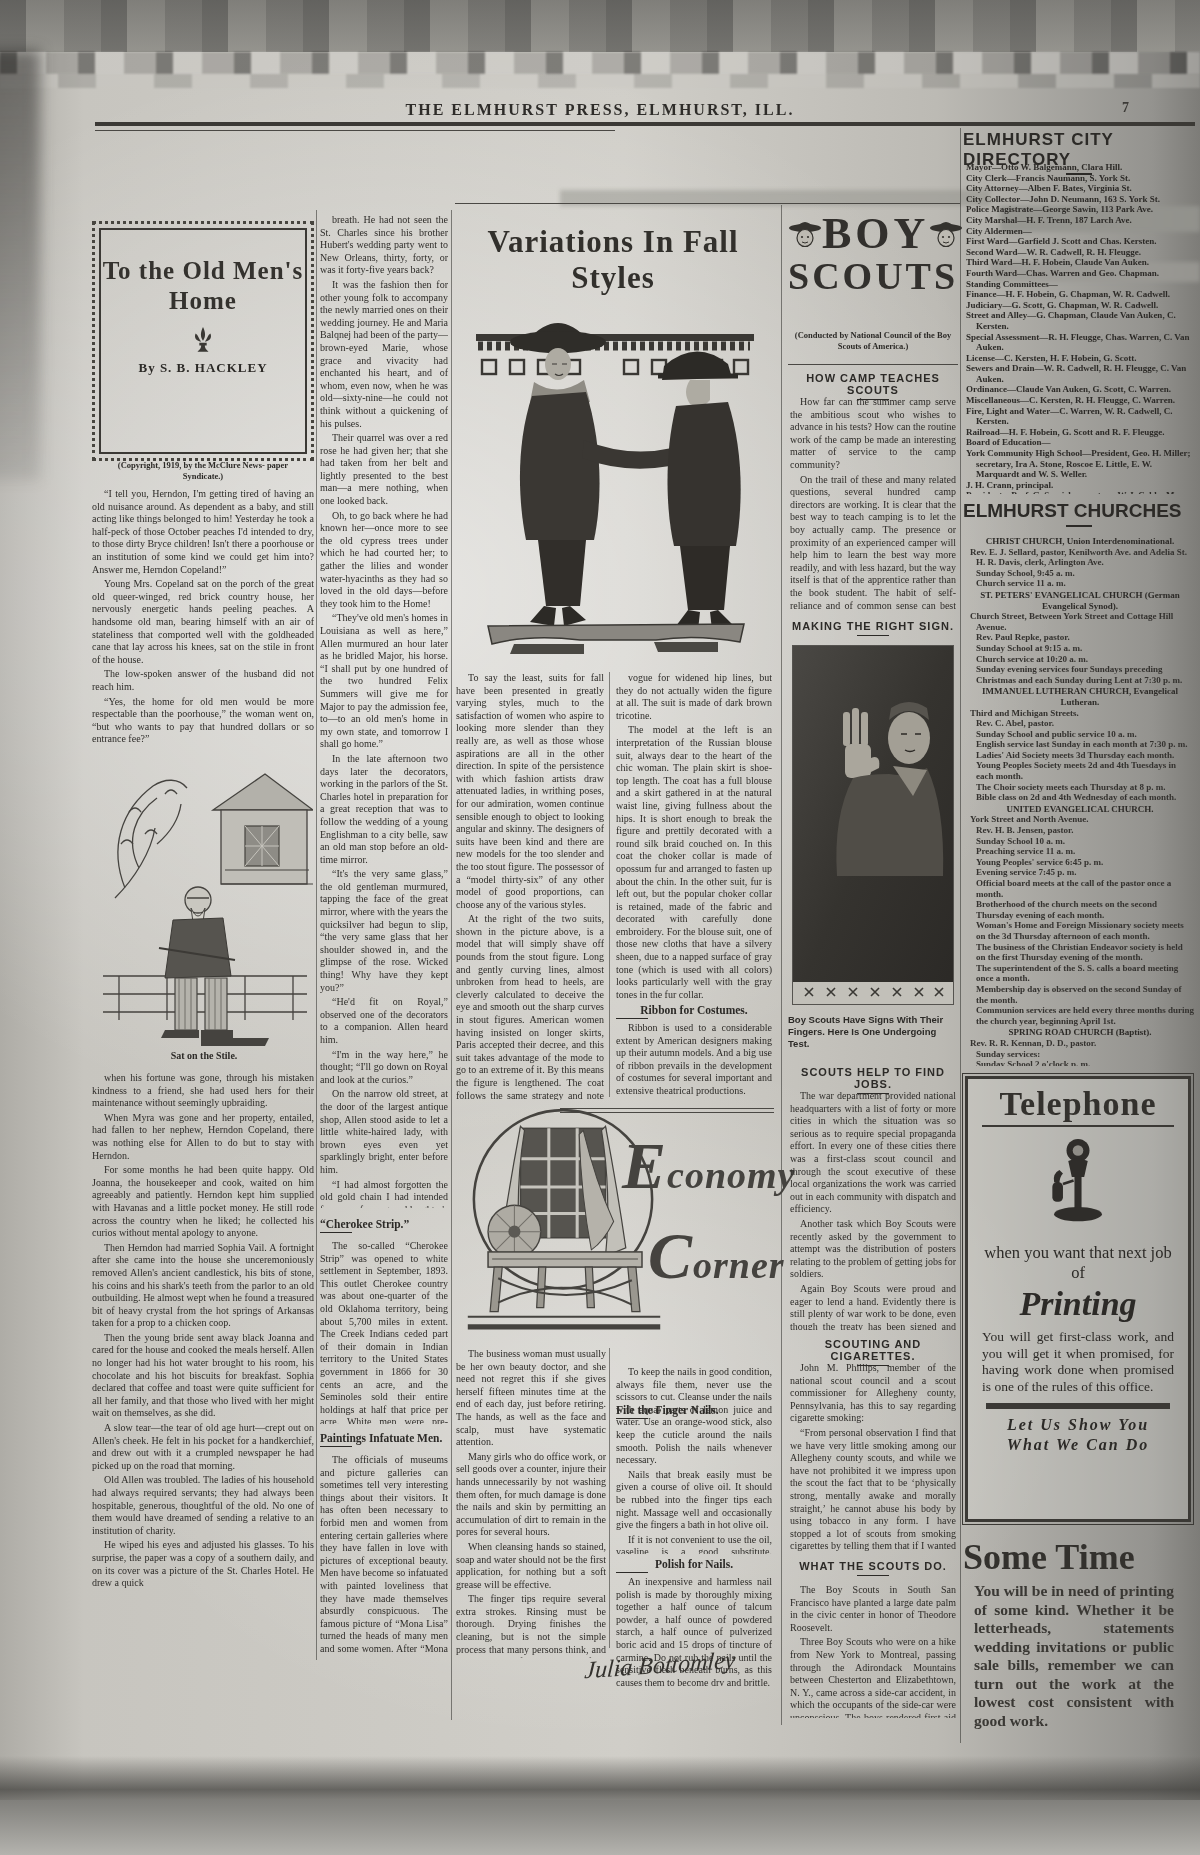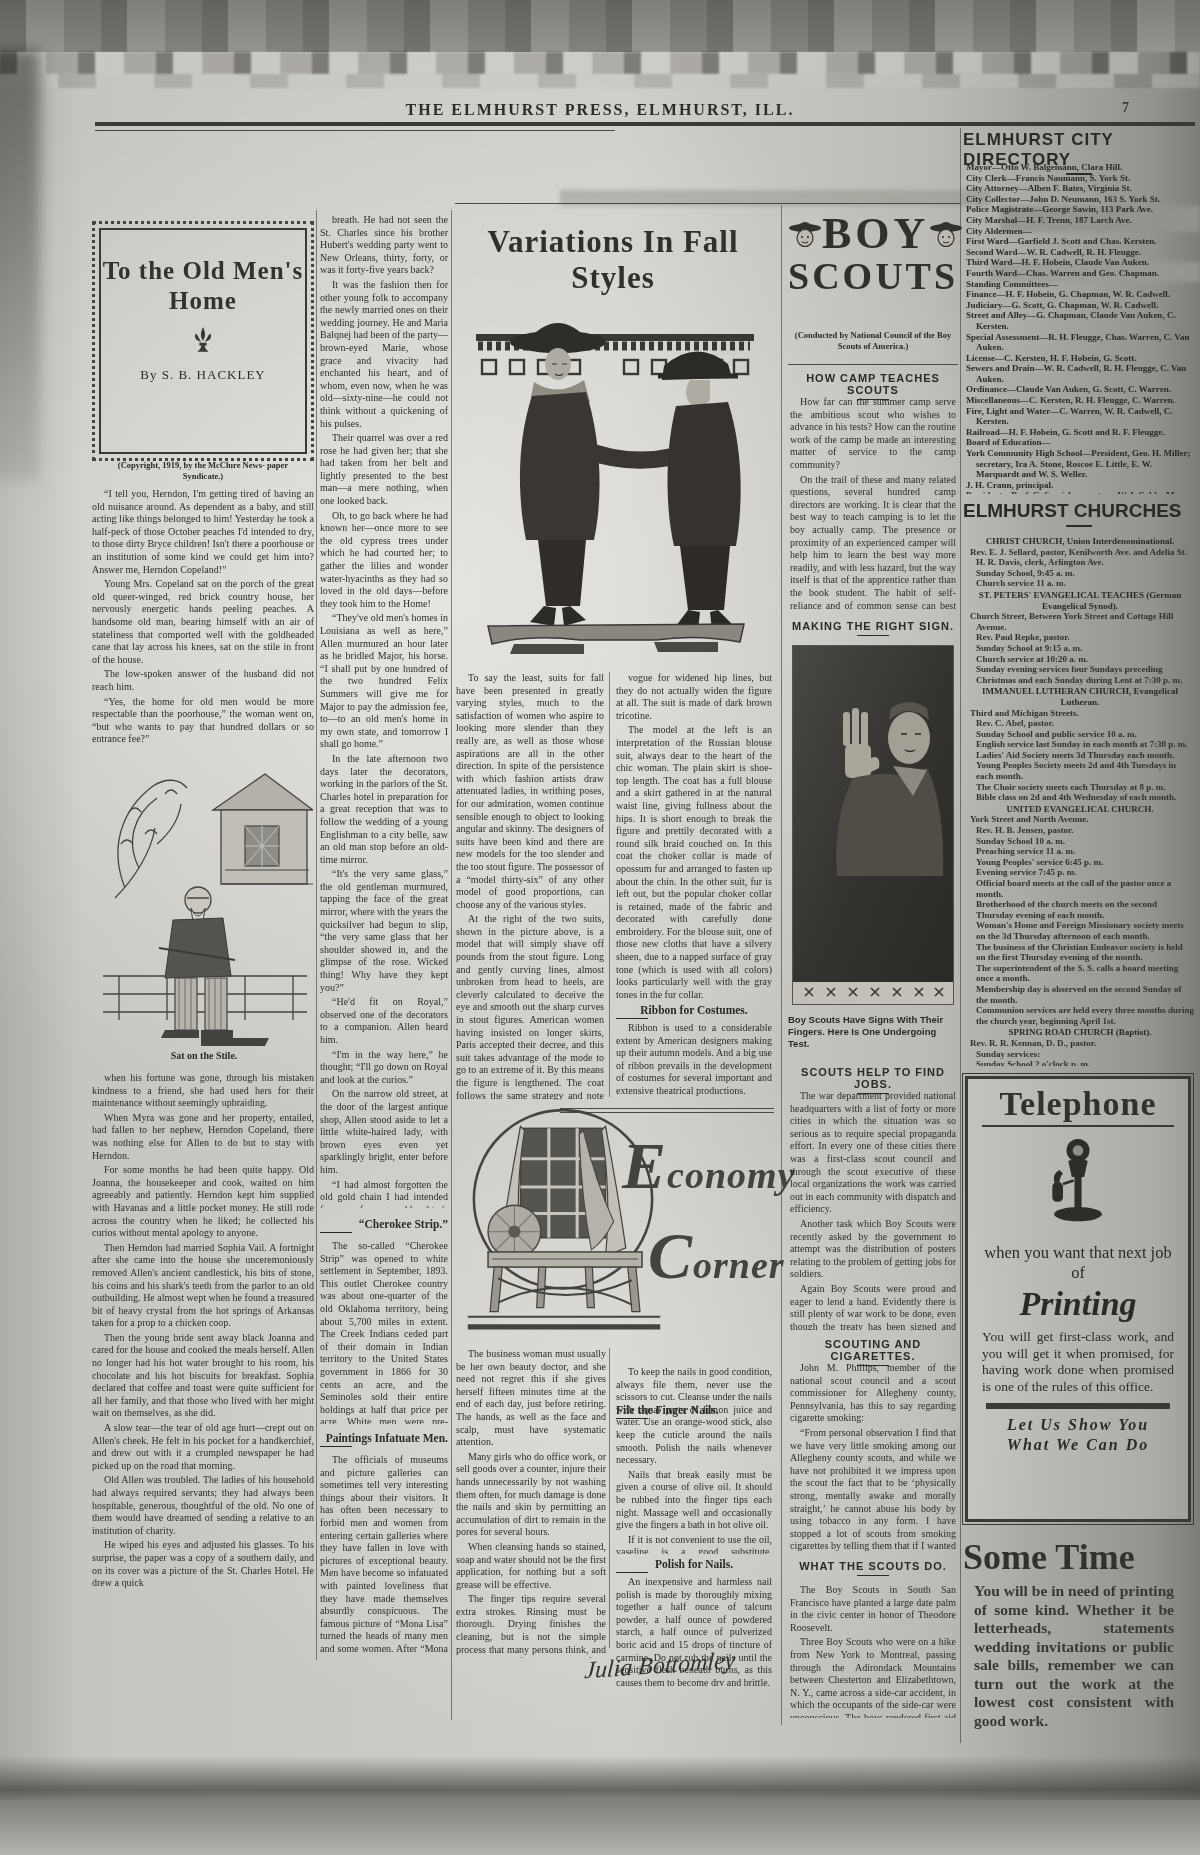--- a/index.html
+++ b/index.html
@@ -44,29 +44,29 @@
     font-weight:bold; font-size:16px; letter-spacing:2px; color:#2e2c29; }
   .pagenum{ position:absolute; left:1122px; top:100px; font-weight:bold; font-size:14px; color:#3c3a37; }
 
   
   .col{ position:absolute; overflow:hidden; font-size:10px; line-height:12.6px; text-align:justify; color:#2e2c29; }
   .col p{ text-indent:12px; margin-bottom:2px; }
   .scout-col p{ text-indent:10px; }
   .subhead{ position:absolute; overflow:hidden; font-family:"Liberation Sans", sans-serif; font-weight:bold;
     font-size:11px; letter-spacing:1px; text-align:center; color:#2c2a27; }
   .subhead:after{ content:""; display:block; width:32px; height:1px; background:#2c2a27; margin:3px auto 0; }
-  .serif-subhead{ font-family:"Liberation Serif", serif; font-size:11.5px; font-weight:bold; letter-spacing:0; text-align:right; }
+  .serif-subhead{ font-family:"Liberation Serif", serif; font-size:11.5px; font-weight:bold; letter-spacing:0; text-align:left; }
   .serif-subhead:after{ margin:2px 0 0; }
 
   
   .story-box{ position:absolute; left:99px; top:228px; width:208px; height:226px;
     border:2px solid #3b3935; outline:3px dotted #47453f; outline-offset:4px;
     text-align:center; padding-top:26px; }
   .story-title{ font-size:25px; font-weight:bold; letter-spacing:1px; line-height:30px; color:#34322e; }
-  .story-byline{ font-size:13px; font-weight:normal; letter-spacing:1px; margin-top:11px; }
+  .story-byline{ font-size:13px; font-weight:bold; letter-spacing:1px; margin-top:4px; }
   .ornament{ margin-top:10px; }
   .copyright{ position:absolute; left:97px; top:460px; width:212px; text-align:center;
     font-size:8.5px; font-weight:bold; line-height:10.5px; }
 
   .caption{ position:absolute; text-align:center; font-size:10px; font-weight:bold; }
 
   
   .fashion-headline{ position:absolute; left:452px; top:224px; width:322px; text-align:center;
     font-size:31px; font-weight:bold; color:#32302c; letter-spacing:1px; }
 
@@ -470,21 +470,21 @@
 
       <div class="church">
         <div class="church-name">CHRIST CHURCH, Union Interdenominational.</div>
         <div class="church-details">Rev. E. J. Sellard, pastor, Kenilworth Ave. and Adelia St.
 H. R. Davis, clerk, Arlington Ave.
 Sunday School, 9:45 a. m.
 Church service 11 a. m.</div>
       </div>
 
       <div class="church">
-        <div class="church-name">ST. PETERS' EVANGELICAL TEACHES (German Evangelical Synod).</div>
+        <div class="church-name">ST. PETERS' EVANGELICAL CHURCH (German Evangelical Synod).</div>
         <div class="church-details">Church Street, Between York Street and Cottage Hill Avenue.
 Rev. Paul Repke, pastor.
 Sunday School at 9:15 a. m.
 Church service at 10:20 a. m.
 Sunday evening services four Sundays preceding Christmas and each Sunday during Lent at 7:30 p. m.</div>
       </div>
 
       <div class="church">
         <div class="church-name">IMMANUEL LUTHERAN CHURCH, Evangelical Lutheran.</div>
         <div class="church-details">Third and Michigan Streets.

